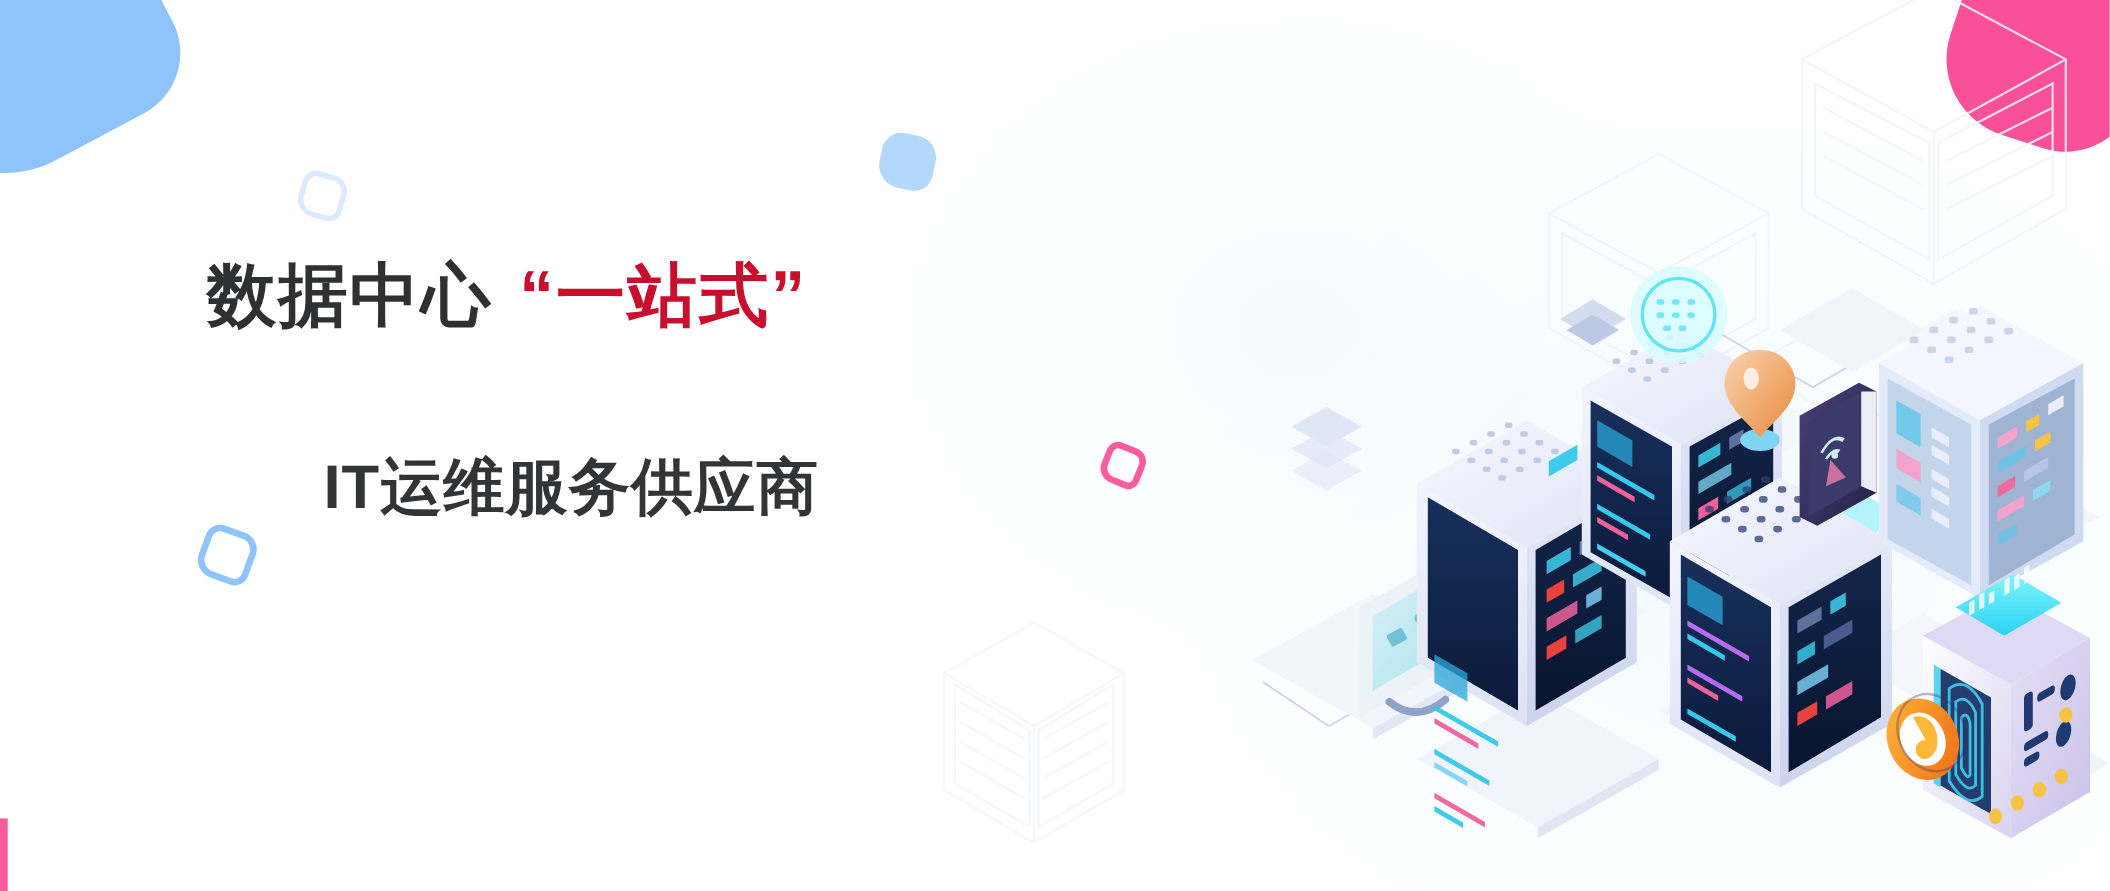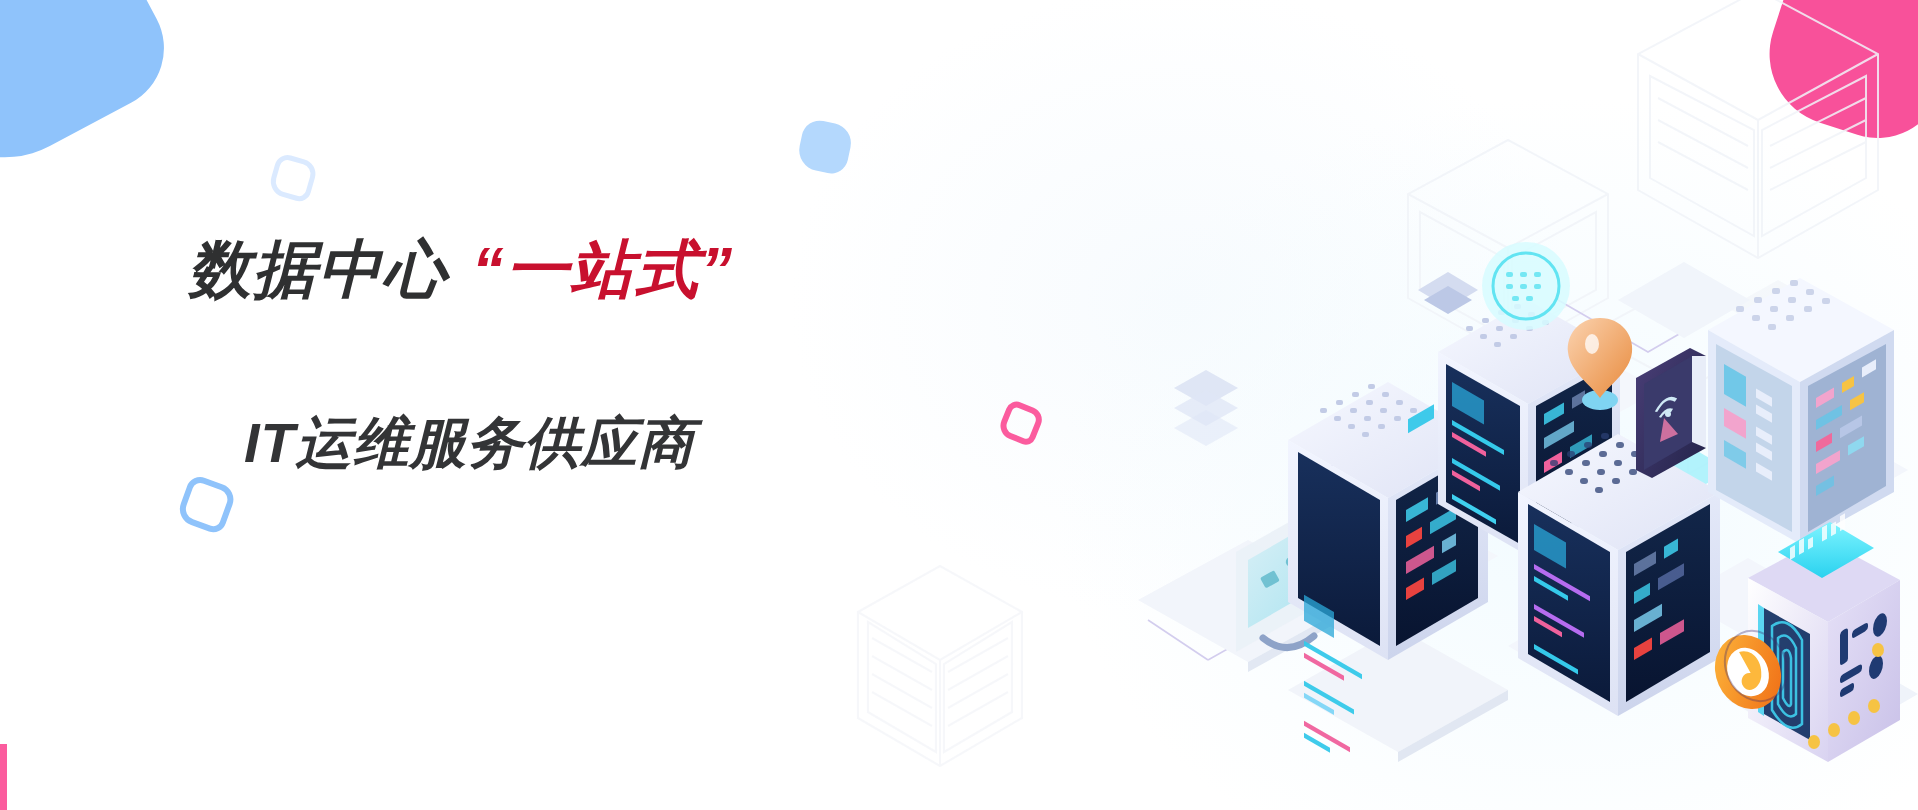--- a/index.html
+++ b/index.html
@@ -14,21 +14,20 @@
 
   .banner {
     position: relative;
     width: 1918px;
     height: 810px;
     overflow: hidden;
     background: #ffffff;
     background-image:
       radial-gradient(ellipse 700px 560px at 1560px 500px, #f2fbff 0%, rgba(242,251,255,0) 72%),
       radial-gradient(ellipse 520px 420px at 1180px 300px, #f7fbfe 0%, rgba(247,251,254,0) 75%);
-    font-style: italic;
   }
 
   
   .deco { position: absolute; }
 
   .blob-topleft {
     left: -120px;
     top: -150px;
     width: 250px;
     height: 300px;
@@ -123,21 +122,21 @@
     line-height: 1.18;
     white-space: nowrap;
   }
   .line1 .dark { color: #2f3031; }
   .line1 .accent {
     color: #c8102e;
     margin-left: 24px;
   }
   .line2 {
     margin-top: 100px;
-    margin-left: 56px;
+    margin-left: 106px;
     font-size: 56px;
     font-weight: 700;
     letter-spacing: 1px;
     color: #333436;
     white-space: nowrap;
   }
 
   
   .illus {
     position: absolute;

